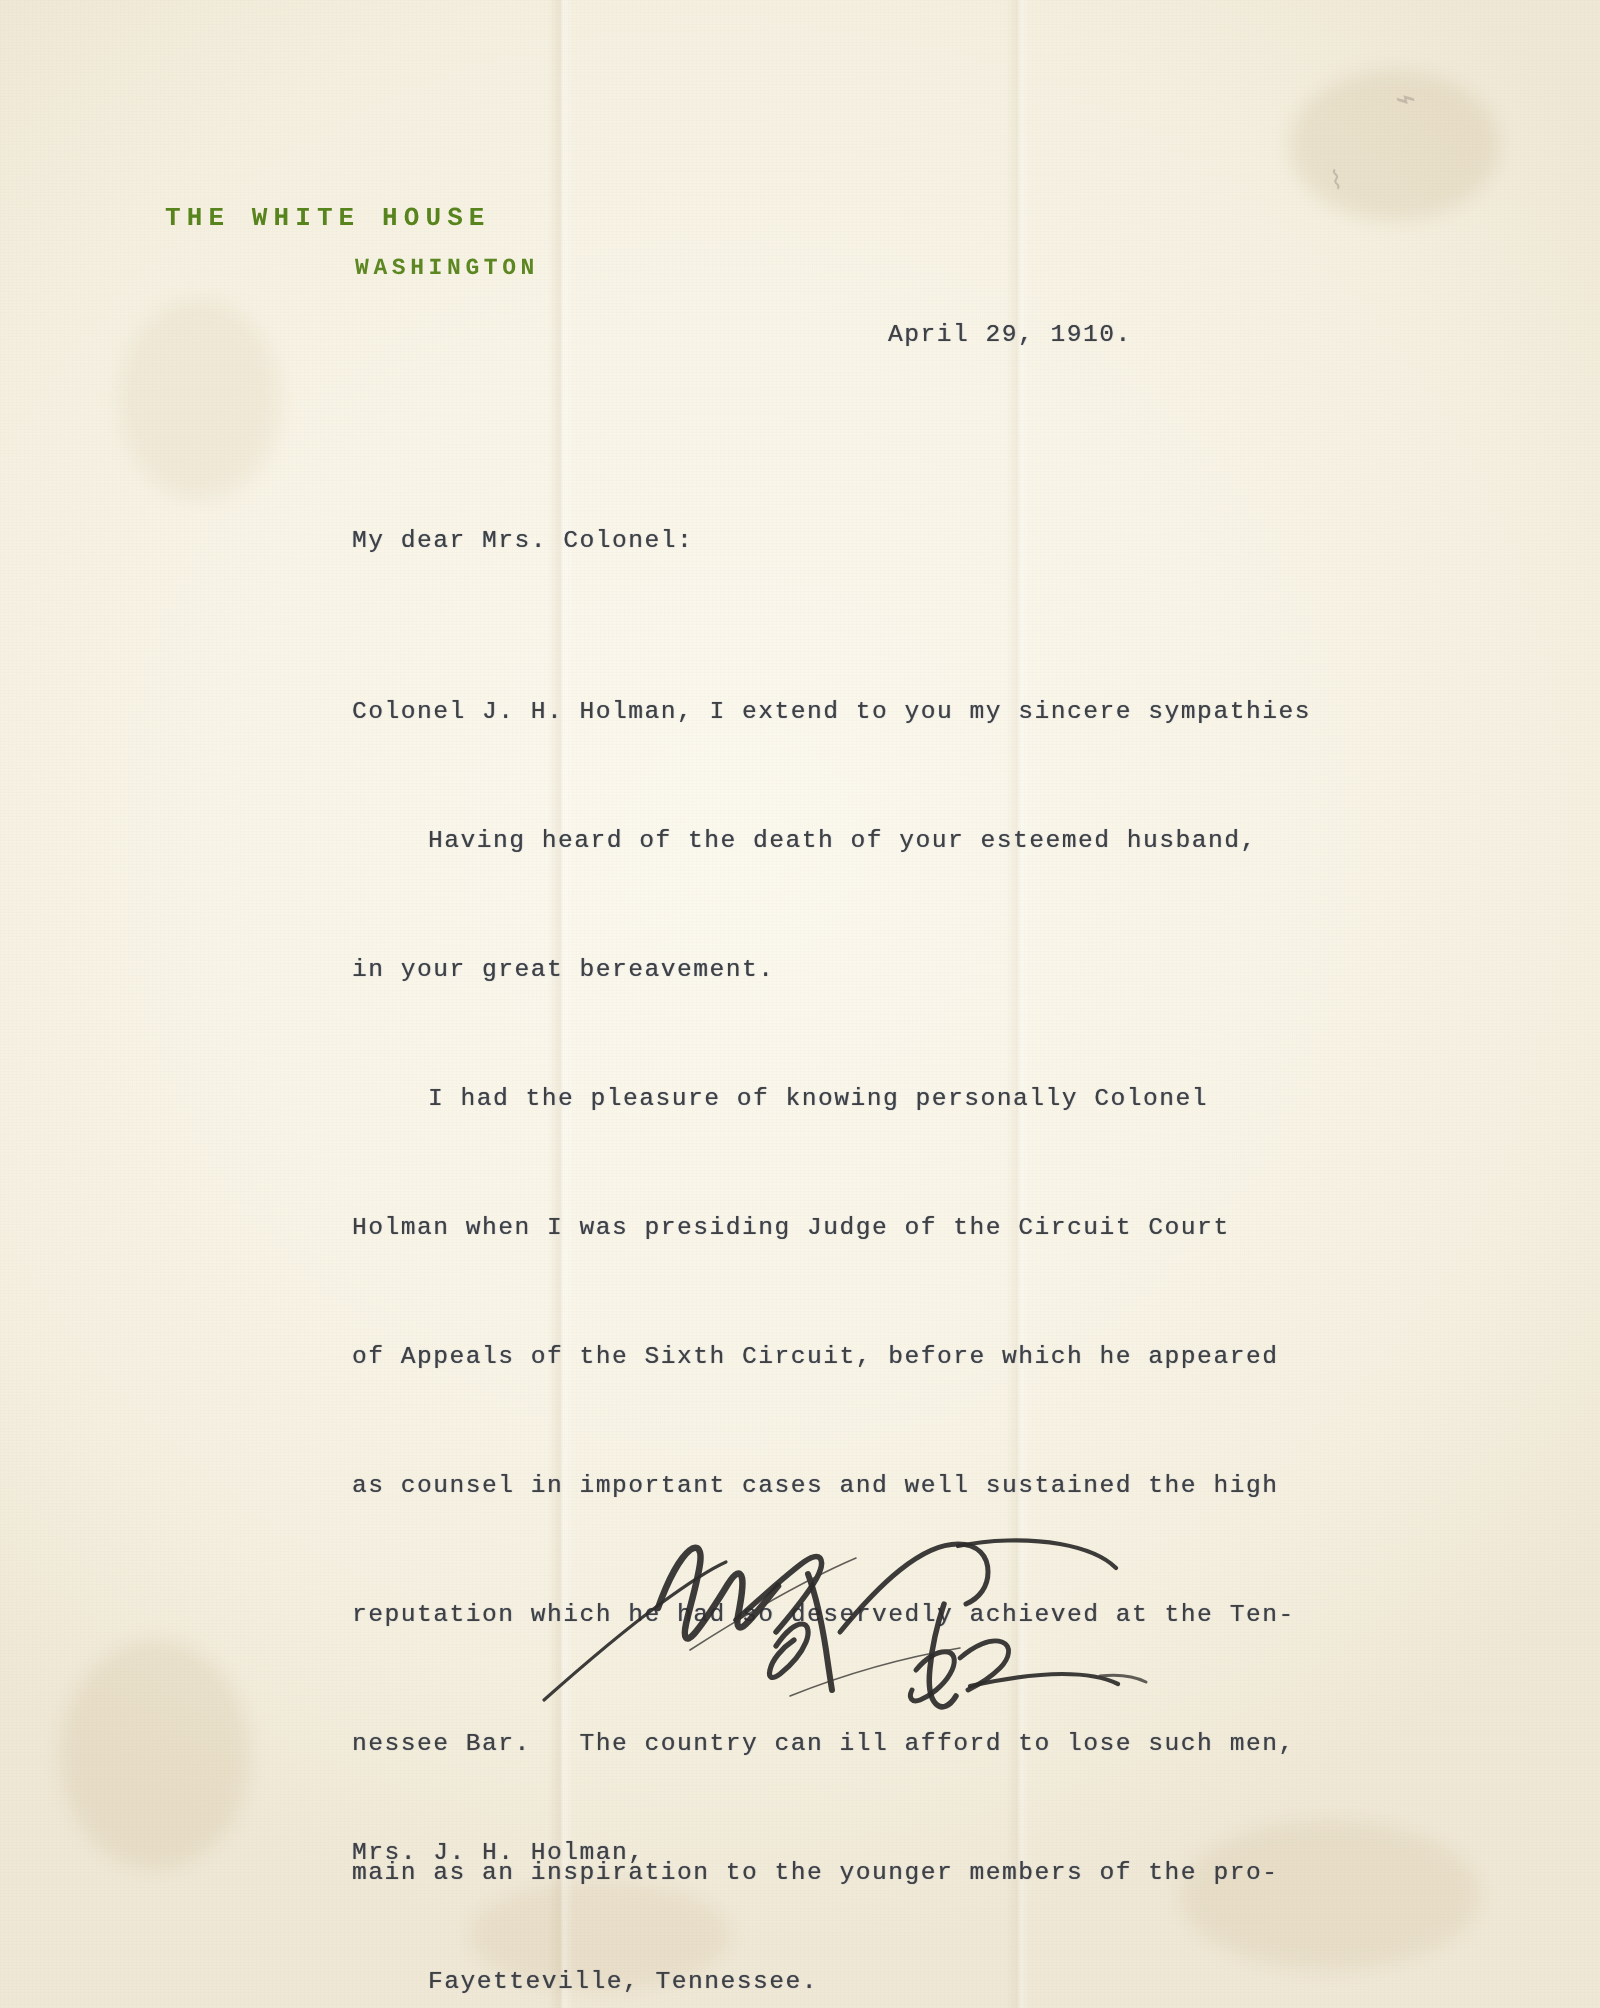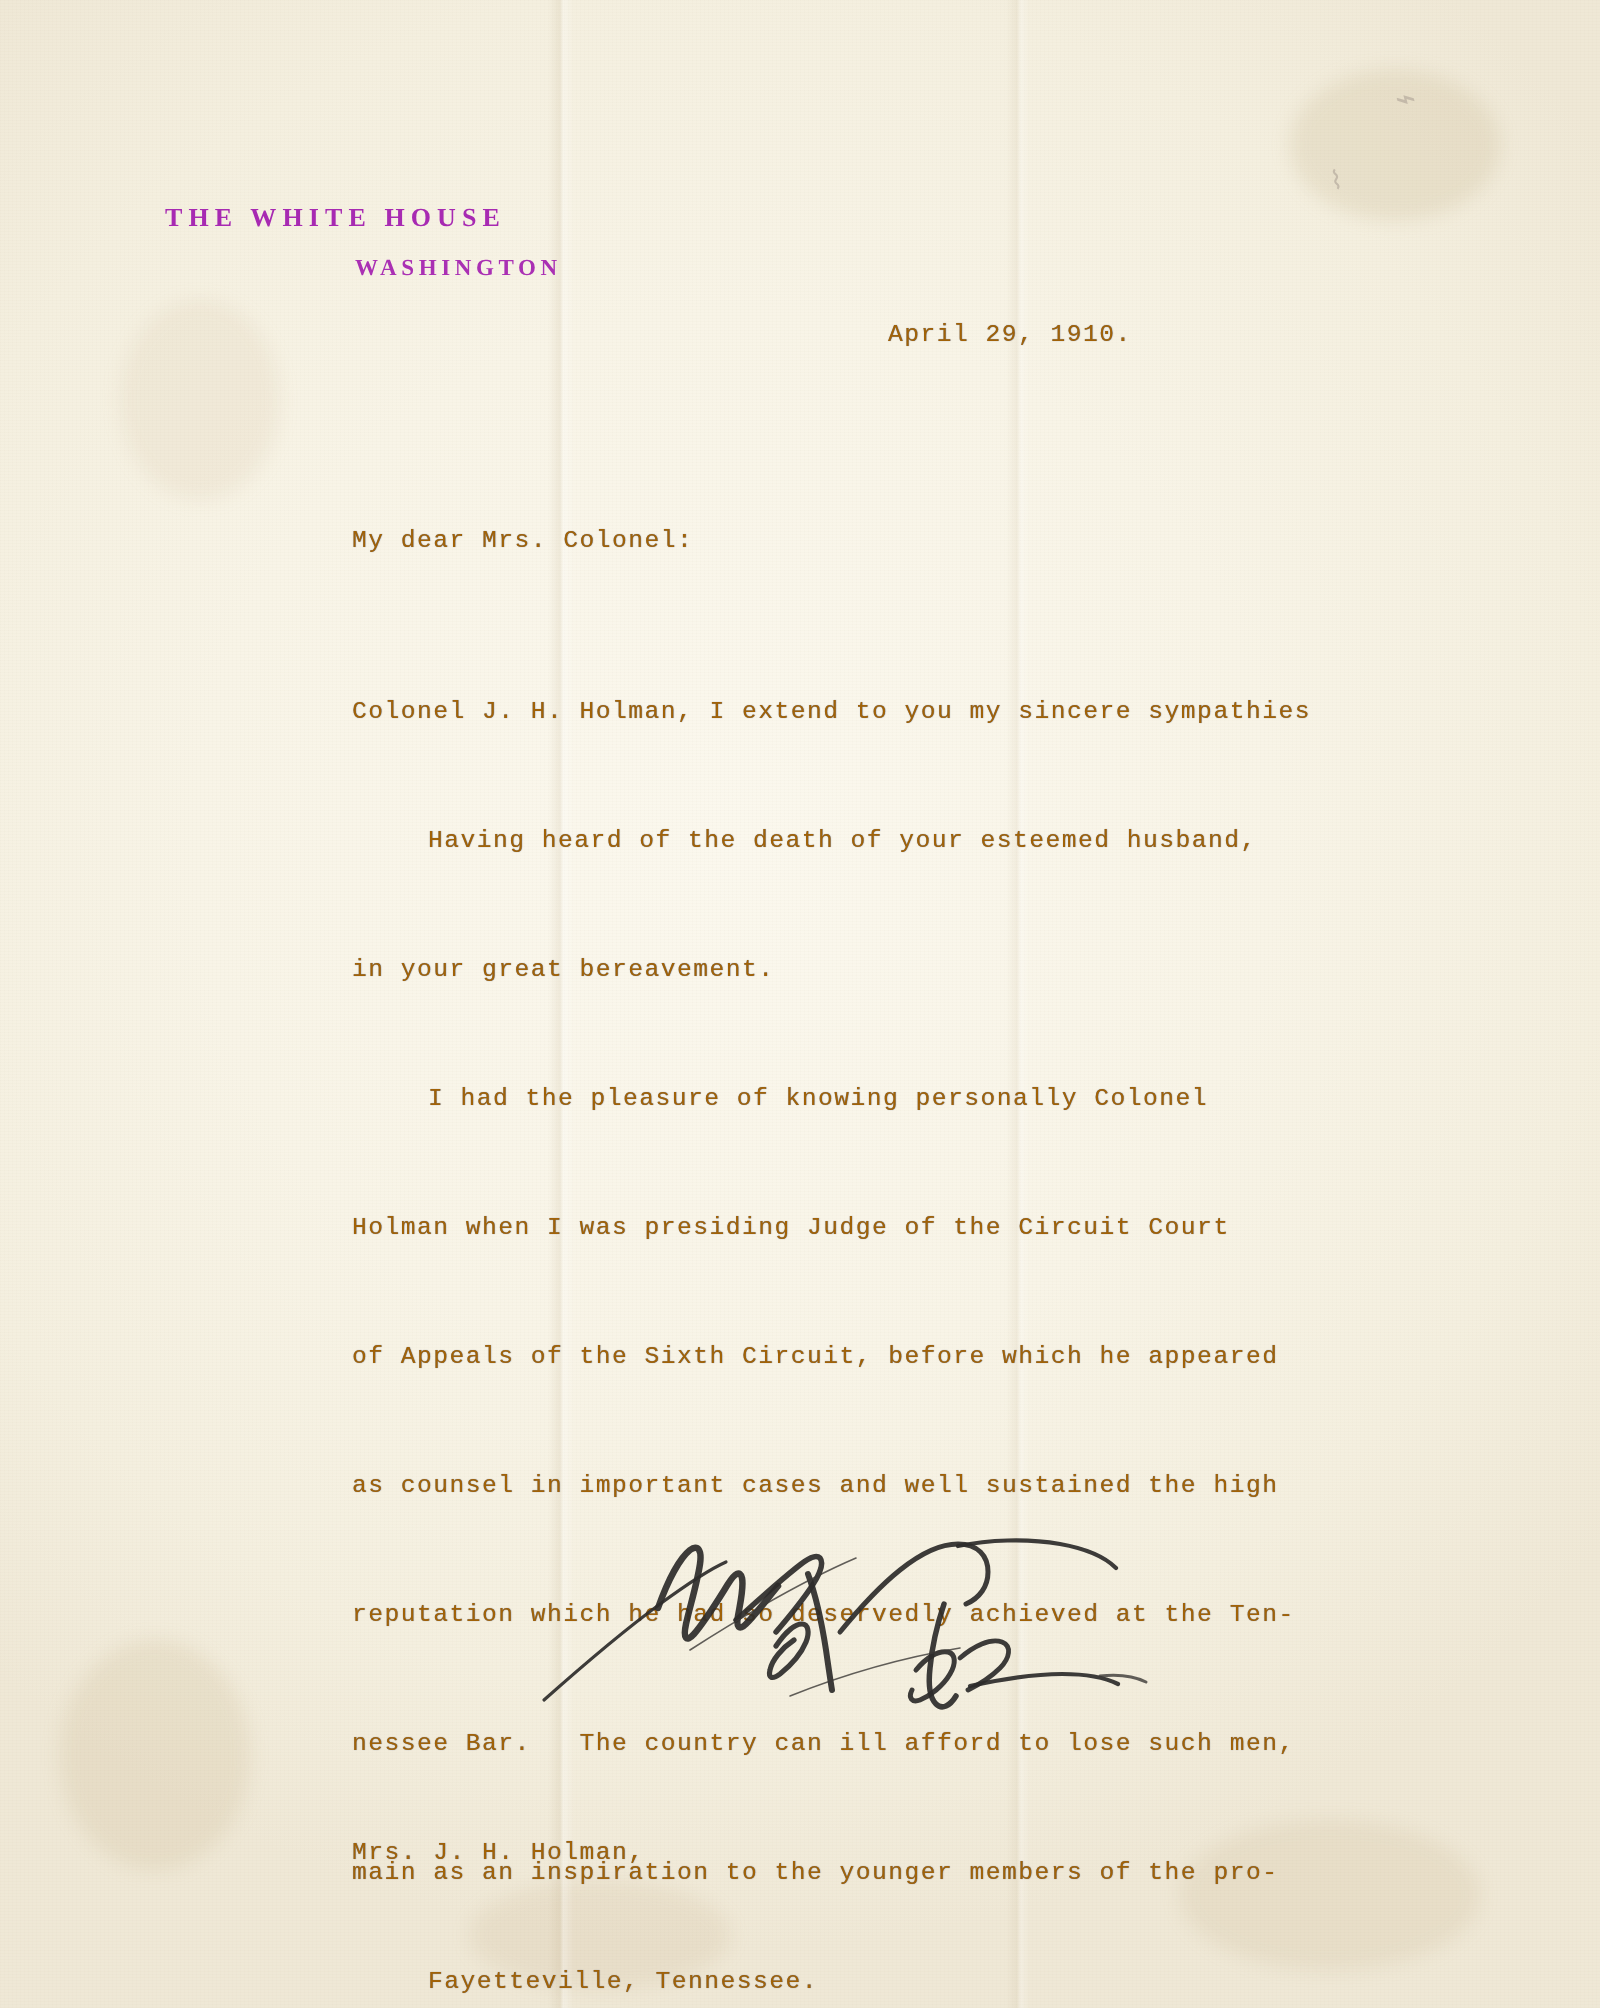--- a/index.html
+++ b/index.html
@@ -41,22 +41,22 @@
     pointer-events: none;
   }
   .fold-crease {
     position: absolute;
     pointer-events: none;
   }
 
   
   .letterhead {
     position: absolute;
-    color: #a21caf;
-    font-family: Liberation Serif, serif;
+    color: #4d7c0f;
+    font-family: Liberation Mono, monospace;
     white-space: pre;
     text-rendering: geometricPrecision;
   }
   #lh-title {
     left: 165px;
     top: 203px;
     font-size: 26px;
     letter-spacing: 6.1px;
     font-weight: 600;
     opacity: 0.93;
@@ -69,21 +69,21 @@
     font-weight: 600;
     opacity: 0.9;
   }
 
   
   .tw {
     position: absolute;
     font-family: "Liberation Mono", "DejaVu Sans Mono", monospace;
     font-size: 24.5px;
     letter-spacing: 1.55px;
-    color: #a16207;
+    color: #404040;
     white-space: pre;
     line-height: 43px;
     text-shadow:
       0 0 0.7px rgba(47,77,134,0.55),
       0.4px 0.3px 0.9px rgba(40,66,120,0.32);
   }
   #date-line { left: 888px; top: 313px; }
   #salutation { left: 352px; top: 519px; }
 
   #body-block {

